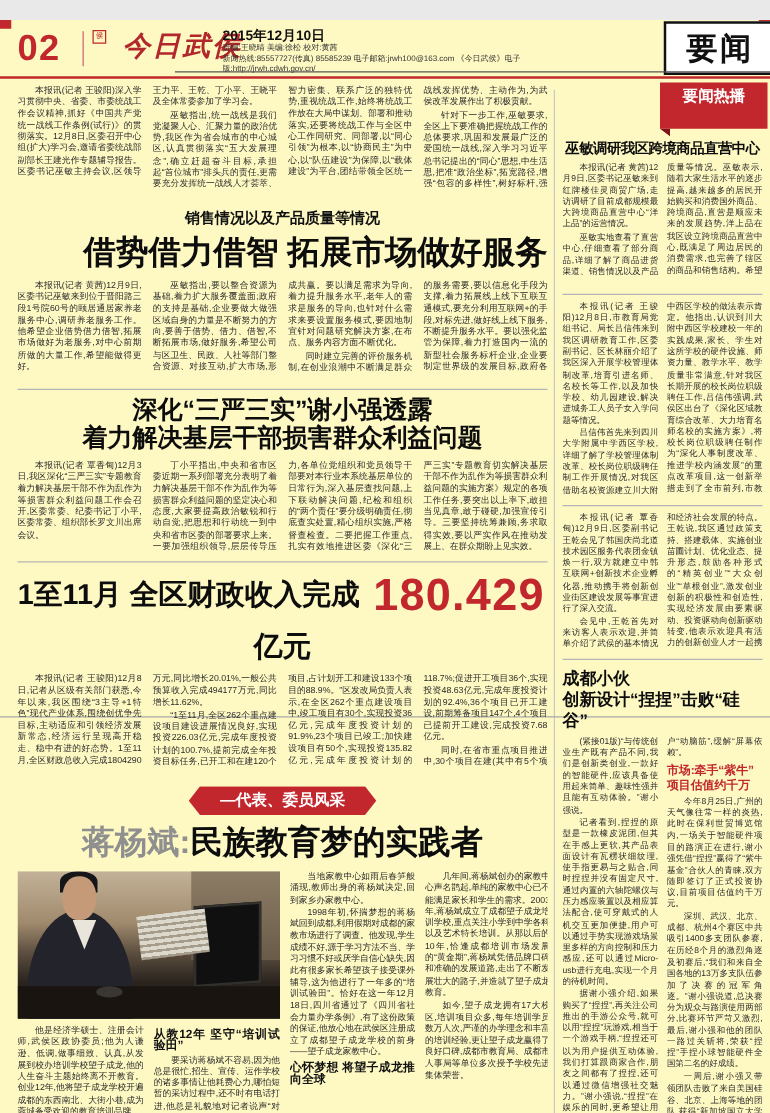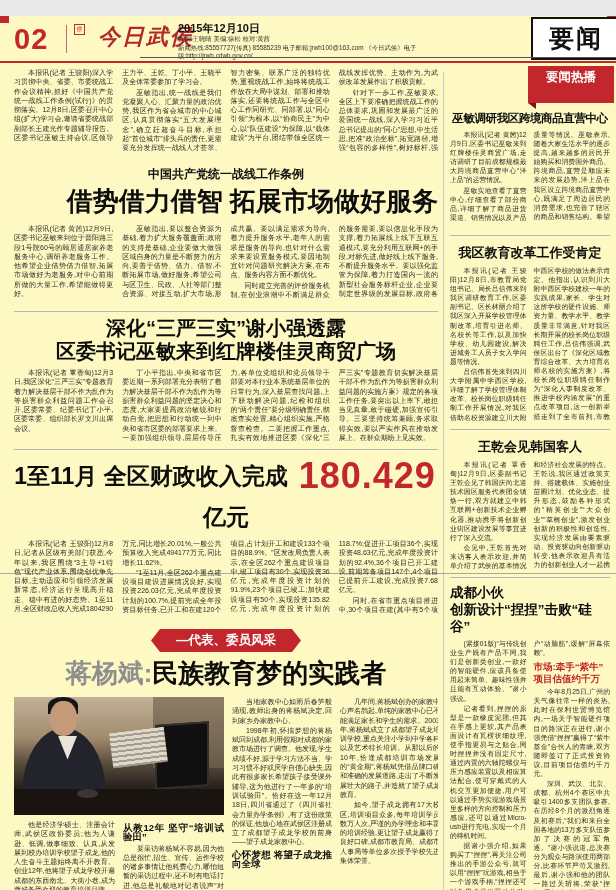--- a/index.html
+++ b/index.html
@@ -113,35 +113,35 @@
 
     <div>
       <div class="bodycols cols4 hb-a1">
           <p class="para">本报讯(记者 王骏阳)深入学习贯彻中央、省委、市委统战工作会议精神,抓好《中国共产党统一战线工作条例(试行)》的贯彻落实。12月8日,区委召开中心组(扩大)学习会,邀请省委统战部副部长王建光作专题辅导报告。区委书记巫敏主持会议,区领导王力平、王乾、丁小平、王晓平及全体常委参加了学习会。</p>
           <p class="para">巫敏指出,统一战线是我们党凝聚人心、汇聚力量的政治优势,我区作为省会城市的中心城区,认真贯彻落实“五大发展理念”,确立赶超奋斗目标,承担起“首位城市”排头兵的责任,更需要充分发挥统一战线人才荟萃、智力密集、联系广泛的独特优势,重视统战工作,始终将统战工作放在大局中谋划、部署和推动落实,还要将统战工作与全区中心工作同研究、同部署,以“同心引领”为根本,以“协商民主”为中心,以“队伍建设”为保障,以“载体建设”为平台,团结带领全区统一战线发挥优势、主动作为,为武侯改革发展作出了积极贡献。</p>
           <p class="para">针对下一步工作,巫敏要求,全区上下要准确把握统战工作的总体要求,巩固和发展最广泛的爱国统一战线,深入学习习近平总书记提出的“同心”思想,中生活思,把准“政治坐标”,拓宽路径,增强“包容的多样性”,树好标杆,强化“联谊交友”,要加强和改进统战工作的组织领导,落实责任具体化,工作推进要有力,服务保障要到位,推动武侯统一战线工作取得更大发展。</p>
         </div>
     </div>
 
     <div>
-      <div class="kicker">中国共产党统一战线工作条例</div>
+      <div class="kicker">销售情况以及产品质量等情况</div>
       <h1 class="h-a2">借势借力借智  拓展市场做好服务</h1>
       <div class="bodycols cols4 hb-a2">
           <p class="para">本报讯(记者 黄茜)12月9日,区委书记巫敏来到位于晋阳路三段1号院60号的颐居通居家养老服务中心,调研养老服务工作。他希望企业借势借力借智,拓展市场做好为老服务,对中心前期所做的大量工作,希望能做得更好。</p>
           <p class="para">巫敏指出,要以整合资源为基础,着力扩大服务覆盖面;政府的支持是基础,企业要做大做强区域自身的力量是不断努力的方向,要善于借势、借力、借智,不断拓展市场,做好服务,希望公司与区卫生、民政、人社等部门整合资源、对接互动,扩大市场,形成共赢。要以满足需求为导向,着力提升服务水平,老年人的需求是服务的导向,也针对什么需求来要设置服务模式,要因地制宜针对问题研究解决方案,在布点、服务内容方面不断优化。</p>
           <p class="para">同时建立完善的评价服务机制,在创业浪潮中不断满足群众的服务需要,要以信息化手段为支撑,着力拓展线上线下互联互通模式,要充分利用互联网+的手段,对标先进,做好线上线下服务,不断提升服务水平。要以强化监管为保障,着力打造国内一流的新型社会服务标杆企业,企业要制定世界级的发展目标,政府各部门要加强监管,走出经验,促进企业早日实现国内一流的新型社会服务标杆企业目标。要以加强指导为己任,着力加强企业监管,企业的党建群团组织要创新创业,各部门上要多争取,内部要整合资源,大力支持企业发展,帮助企业做大做强。</p>
         </div>
     </div>
 
     <hr class="rule">
 
     <div>
       <h1 class="h-a3">
         <span>深化“三严三实”谢小强透露</span><br>
-        <span>区委书记巫敏来到红牌楼佳灵商贸广场</span>
+        <span>着力解决基层干部损害群众利益问题</span>
       </h1>
       <div class="bodycols cols4 hb-a3">
           <p class="para">本报讯(记者 覃香甸)12月3日,我区深化“三严三实”专题教育着力解决基层干部不作为乱作为等损害群众利益问题工作会召开,区委常委、纪委书记丁小平,区委常委、组织部长罗文川出席会议。</p>
           <p class="para">丁小平指出,中央和省市区委近期一系列部署充分表明了着力解决基层干部不作为乱作为等损害群众利益问题的坚定决心和态度,大家要提高政治敏锐和行动自觉,把思想和行动统一到中央和省市区委的部署要求上来。一要加强组织领导,层层传导压力,各单位党组织和党员领导干部要对本行业本系统基层单位的日常行为,深入基层查找问题,上下联动解决问题,纪检和组织的“两个责任”要分级明确责任,彻底查实处置,精心组织实施,严格督查检查。二要把握工作重点,扎实有效地推进区委《深化“三严三实”专题教育切实解决基层干部不作为乱作为等损害群众利益问题的实施方案》规定的各项工作任务,要突出以上率下,敢担当见真章,敢于碰硬,加强宣传引导。三要坚持统筹兼顾,务求取得实效,要以严实作风在推动发展上、在群众期盼上见实效。</p>
         </div>
     </div>
 
     <hr class="rule">
 
     <div>
@@ -212,30 +212,28 @@
     <div>
       <h2 class="sb-h tight">巫敏调研我区跨境商品直营中心</h2>
       <div class="bodycols cols2 hb-s1">
           <p class="para">本报讯(记者 黄茜)12月9日,区委书记巫敏来到红牌楼佳灵商贸广场,走访调研了目前成都规模最大跨境商品直营中心“洋上品”的运营情况。</p>
           <p class="para">巫敏实地查看了直营中心,仔细查看了部分商品,详细了解了商品进货渠道、销售情况以及产品质量等情况。巫敏表示,随着大家生活水平的逐步提高,越来越多的居民开始购买和消费国外商品、跨境商品,直营是顺应未来的发展趋势,洋上品在我区设立跨境商品直营中心,既满足了周边居民的消费需求,也完善了辖区的商品和销售结构。希望企业进一步丰富商品的种类,加强内部管理,提高服务水平。巫敏同时要求区级相关的部门和属地街道做好服务工作,积极帮助企业解决困难,为企业营造良好的市场环境。</p>
         </div>
     </div>
     <hr class="rule">
 
     <div>
-      <h2 class="sb-h">我区教育改革工作受肯定</h2>
       <div class="bodycols cols2 hb-s2">
           <p class="para">本报讯(记者 王骏阳)12月8日,市教育局党组书记、局长吕信伟来到我区调研教育工作,区委副书记、区长林丽介绍了我区深入开展学校管理体制改革,培育引进名师、名校长等工作,以及加快学校、幼儿园建设,解决进城务工人员子女入学问题等情况。</p>
           <p class="para">吕信伟首先来到四川大学附属中学西区学校,详细了解了学校管理体制改革、校长岗位职级聘任制工作开展情况,对我区借助名校资源建立川大附中西区学校的做法表示肯定。他指出,认识到川大附中西区学校建校一年的实践成果,家长、学生对这所学校的硬件设施、师资力量、教学水平、教学质量非常满意,针对我区长期开展的校长岗位职级聘任工作,吕信伟强调,武侯区出台了《深化区域教育综合改革、大力培育名师名校的实施方案》,将校长岗位职级聘任制作为“深化人事制度改革、推进学校内涵发展”的重点改革项目,这一创新举措走到了全市前列,市教育局将大力支持武侯区校长岗位职级聘任制工作,希望武侯积极推进这项工作,为全市教育综合改革提供样板,为加快教育现代化、国际化作出更大贡献。</p>
         </div>
     </div>
     <hr class="rule">
 
     <div>
-      <h2 class="sb-h">王乾会见韩国客人</h2>
       <div class="bodycols cols2 hb-s3">
           <p class="para">本报讯(记者 覃香甸)12月9日,区委副书记王乾会见了韩国庆尚北道技术园区服务代表团金镇焕一行,双方就建立中韩互联网+创新技术企业孵化器,推动携手将创新创业街区建设发展等事宜进行了深入交流。</p>
           <p class="para">会见中,王乾首先对来访客人表示欢迎,并简单介绍了武侯的基本情况和经济社会发展的特点。王乾说,我区通过政策支持、搭建载体、实施创业苗圃计划、优化业态、提升形态,鼓励各种形式的“精英创业”“大众创业”“草根创业”,激发创业创新的积极性和创造性,实现经济发展由要素驱动、投资驱动向创新驱动转变,他表示欢迎具有活力的创新创业人才一起携手,以促成双方加强对接,尽快促成与我区产业发展定位相契合的项目落户,实现共同发展。</p>
         </div>
     </div>
     <hr class="rule">
 
     <div>
       <h2 class="sb4-h">
         <span>成都小伙</span><br>

